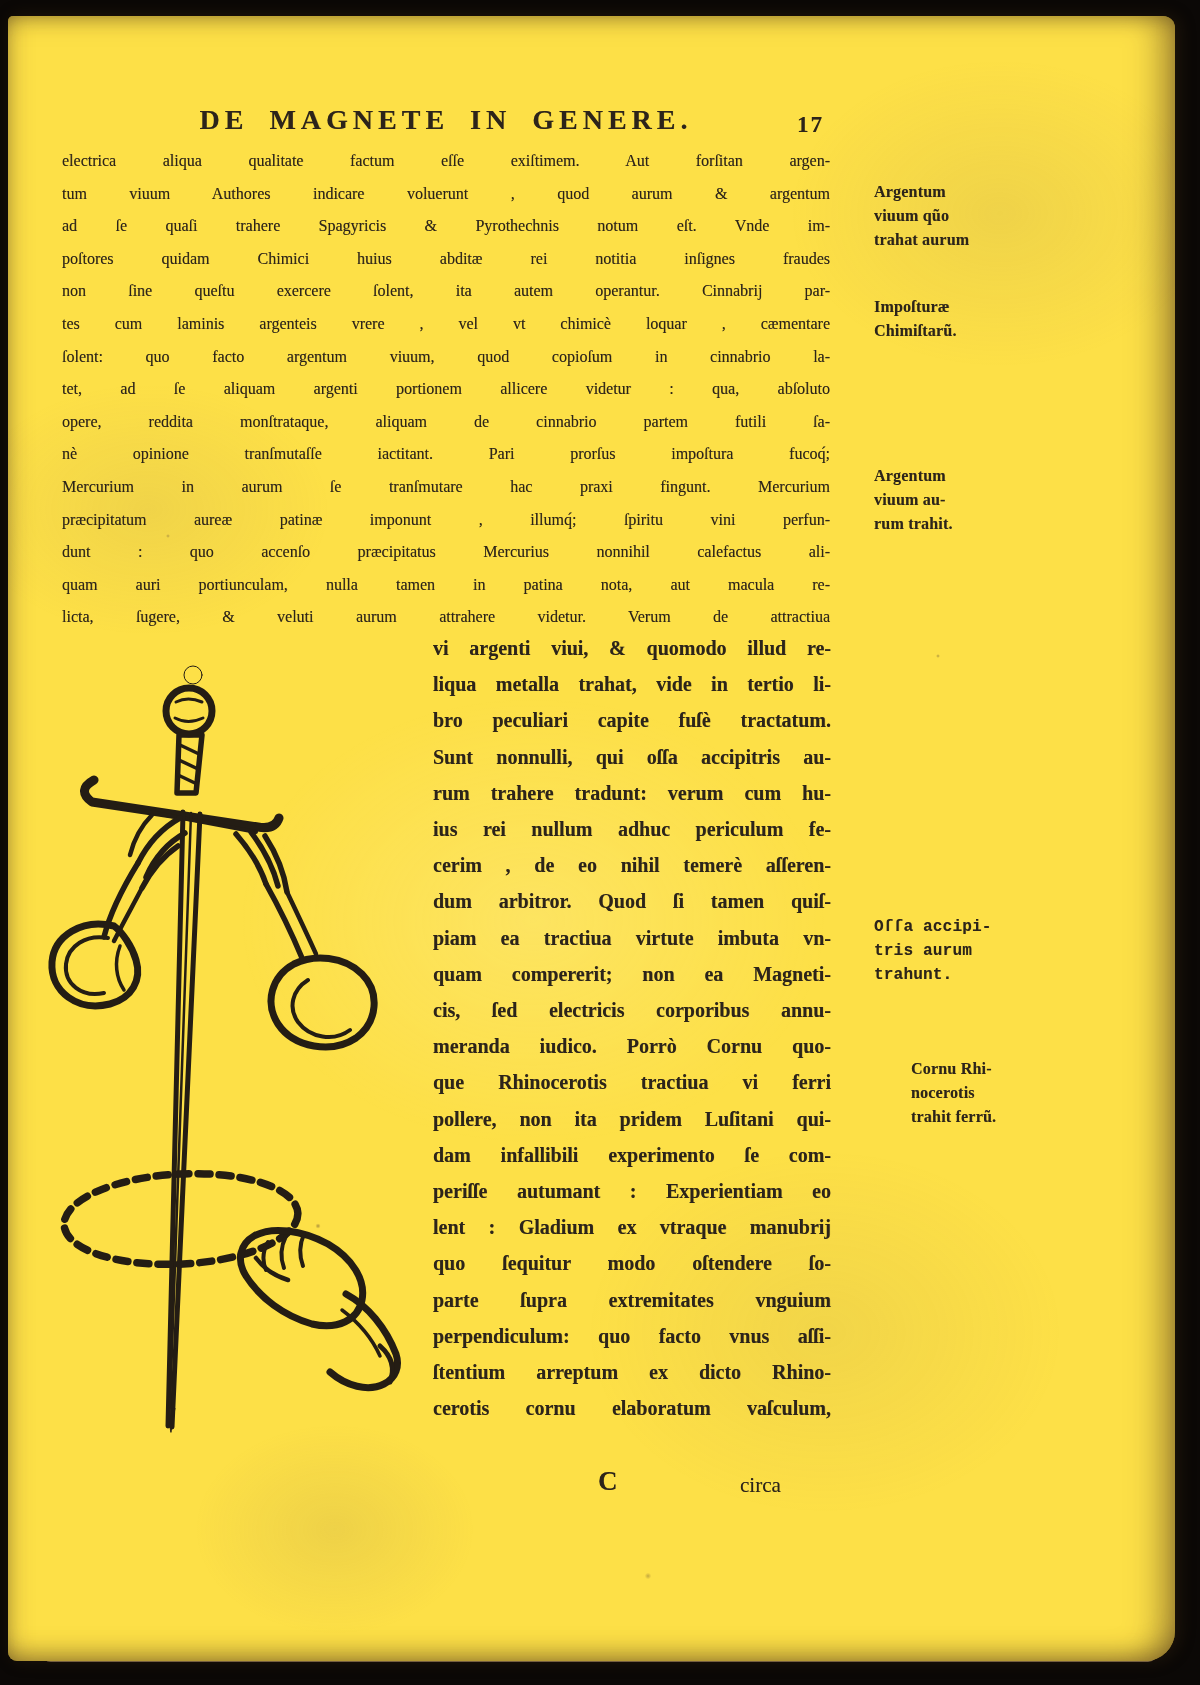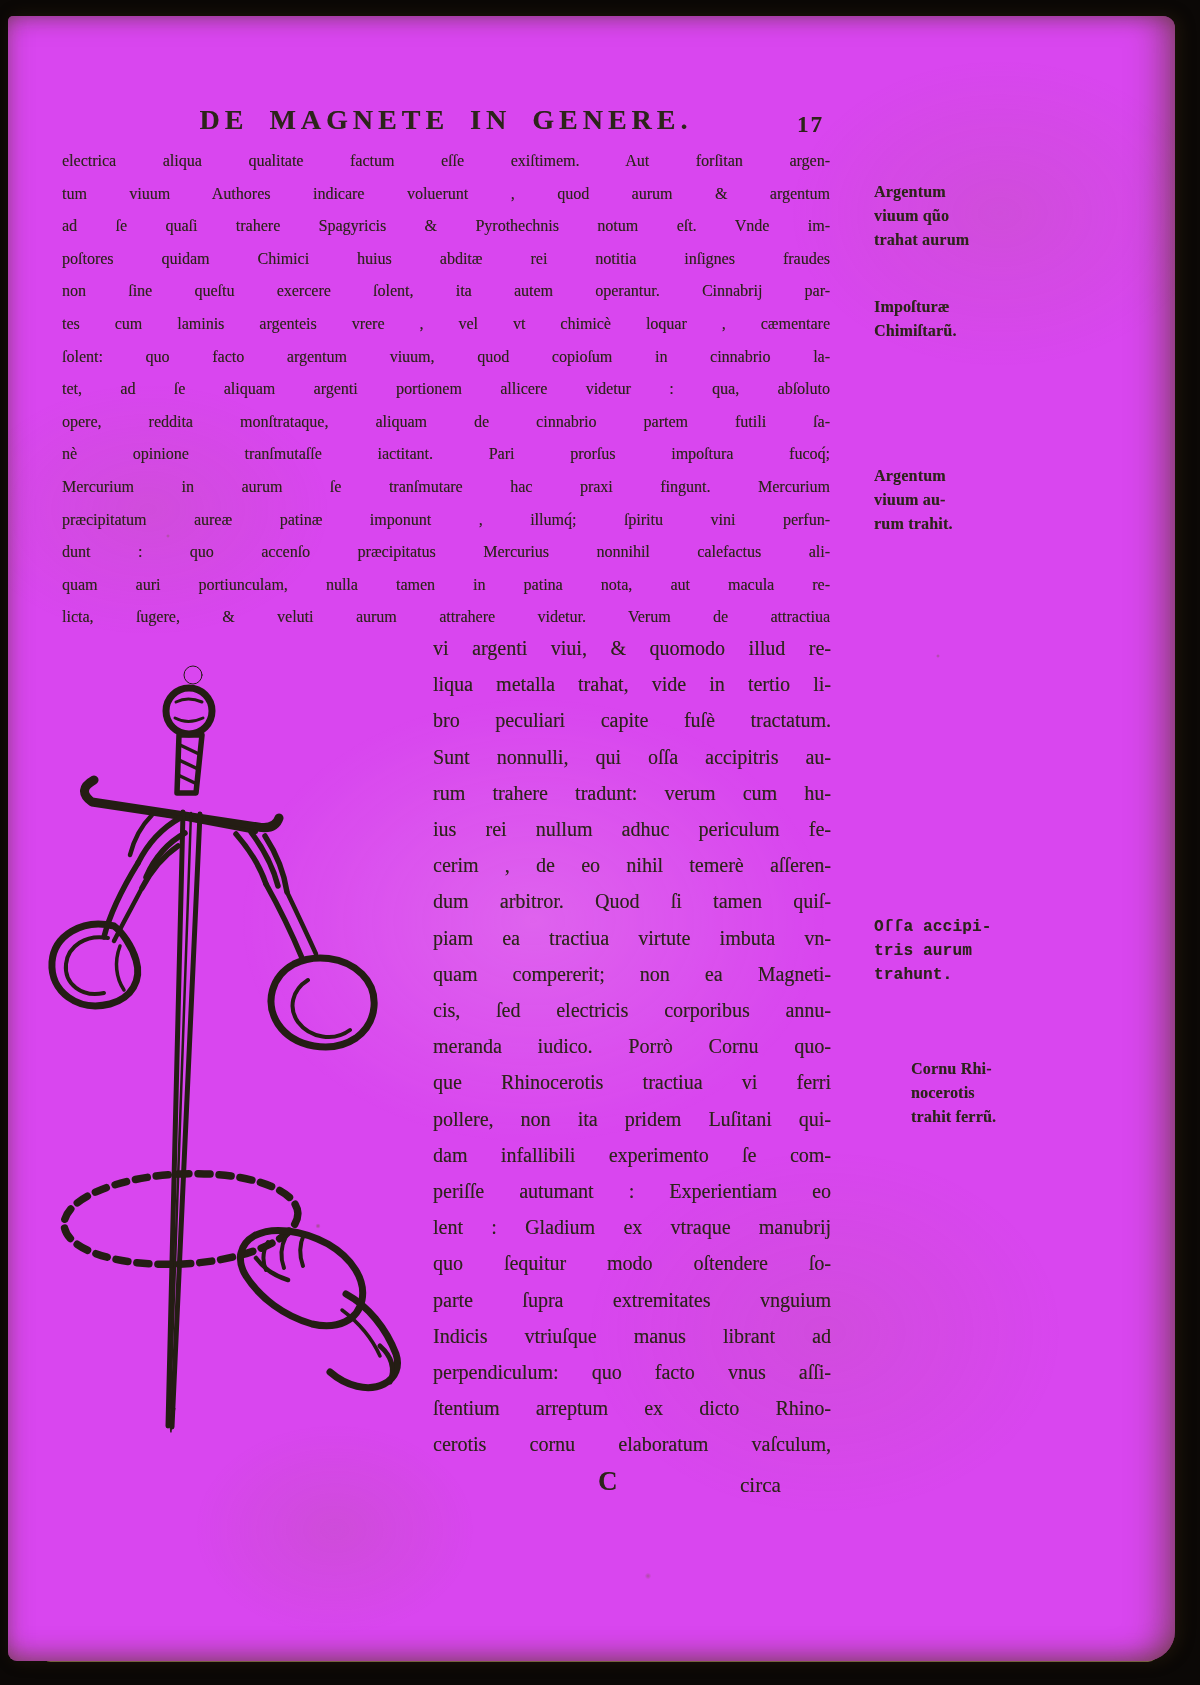--- a/index.html
+++ b/index.html
@@ -1,20 +1,20 @@
 <!DOCTYPE html>
 <html><head>
 <meta charset="utf-8">
 <style>
   html,body{margin:0;padding:0;background:#0b0806;}
   .scan{position:relative;width:1200px;height:1685px;background:#0b0806;overflow:hidden;}
   .under-pages{position:absolute;left:42px;top:1652px;width:1116px;height:10px;
     background:linear-gradient(#bba985,#7e6846);border-radius:0 0 16px 14px;}
   .page{position:absolute;left:8px;top:16px;width:1167px;height:1645px;
-    background-color:#d946ef;border-radius:5px 12px 30px 9px;
+    background-color:#fde047;border-radius:5px 12px 30px 9px;
     box-shadow:inset -22px 0 34px -10px rgba(86,60,32,.55),
                inset 0 -16px 26px -12px rgba(86,60,32,.5),
                inset 0 12px 20px -12px rgba(60,45,25,.4),
                inset 16px 0 26px -16px rgba(90,70,45,.35),
                4px 0 16px rgba(70,45,18,.35);}
   .page::before{content:"";position:absolute;inset:0;border-radius:inherit;pointer-events:none;
     background:
       radial-gradient(260px 180px at 12% 30%, rgba(150,125,88,.12), transparent 70%),
       radial-gradient(300px 220px at 85% 12%, rgba(150,125,88,.13), transparent 70%),
       radial-gradient(340px 260px at 70% 80%, rgba(150,125,88,.11), transparent 70%),
@@ -24,21 +24,21 @@
       radial-gradient(3px 3px at 930px 640px, rgba(110,85,50,.5), transparent 65%),
       radial-gradient(5px 5px at 640px 1560px, rgba(110,85,50,.4), transparent 65%),
       radial-gradient(3px 3px at 160px 520px, rgba(110,85,50,.45), transparent 65%);}
   .content{position:absolute;inset:0;font-family:"Liberation Serif","DejaVu Serif",serif;
     color:#2c241a;}
   .content *{text-shadow:0.3px 0.3px 0.5px rgba(44,36,26,.4);}
   .title-row{position:absolute;left:54px;top:88px;width:768px;text-align:center;
     font-size:28px;font-weight:700;letter-spacing:5px;word-spacing:9px;}
   .pagenum{position:absolute;left:789px;top:96px;font-size:23px;font-weight:700;letter-spacing:2px;}
   .body-block{position:absolute;left:54px;top:129px;width:768px;font-size:16px;line-height:32.6px;}
-  .col-block{position:absolute;left:425px;top:614px;width:398px;font-size:20px;line-height:36.2px;}
+  .col-block{position:absolute;left:425px;top:614px;width:398px;font-size:20px;line-height:36.2px;font-weight:bold;}
   .ln{text-align:justify;text-align-last:justify;text-justify:inter-word;}
   .margin-note{position:absolute;left:866px;width:156px;font-size:16px;line-height:24px;
     letter-spacing:.2px;font-weight:600;}
   .mn1{top:164px;} .mn2{top:279px;} .mn3{top:448px;} .mn4{top:899px;font-family:Liberation Mono, monospace;} .mn5{top:1041px;margin-left:37px;}
   .sig-c{position:absolute;left:590px;top:1450px;font-size:27px;font-weight:600;}
   .sig-catch{position:absolute;left:732px;top:1457px;font-size:21px;}
   .figure-svg{position:absolute;left:22px;top:630px;}
   .figure-svg path, .figure-svg ellipse, .figure-svg circle{stroke:#241d14;fill:none;
     stroke-linecap:round;stroke-linejoin:round;}
 </style>
@@ -142,21 +142,20 @@
         <div class="ln">quam compererit; non ea Magneti-</div>
         <div class="ln">cis, ſed electricis corporibus annu-</div>
         <div class="ln">meranda iudico. Porrò Cornu quo-</div>
         <div class="ln">que Rhinocerotis tractiua vi ferri</div>
         <div class="ln">pollere, non ita pridem Luſitani qui-</div>
         <div class="ln">dam infallibili experimento ſe com-</div>
         <div class="ln">periſſe autumant :  Experientiam eo</div>
         <div class="ln">lent :  Gladium ex vtraque manubrij</div>
         <div class="ln">quo ſequitur modo oſtendere ſo-</div>
         <div class="ln">parte ſupra extremitates vnguium</div>
-        <div class="ln">Indicis vtriuſque manus librant ad</div>
         <div class="ln">perpendiculum: quo facto vnus aſſi-</div>
         <div class="ln">ſtentium arreptum ex dicto Rhino-</div>
         <div class="ln">cerotis cornu elaboratum vaſculum,</div>
       </div>
 
       <div class="margin-note mn1">
         <div>Argentum</div>
         <div>viuum qũo</div>
         <div>trahat aurum</div>
       </div>

